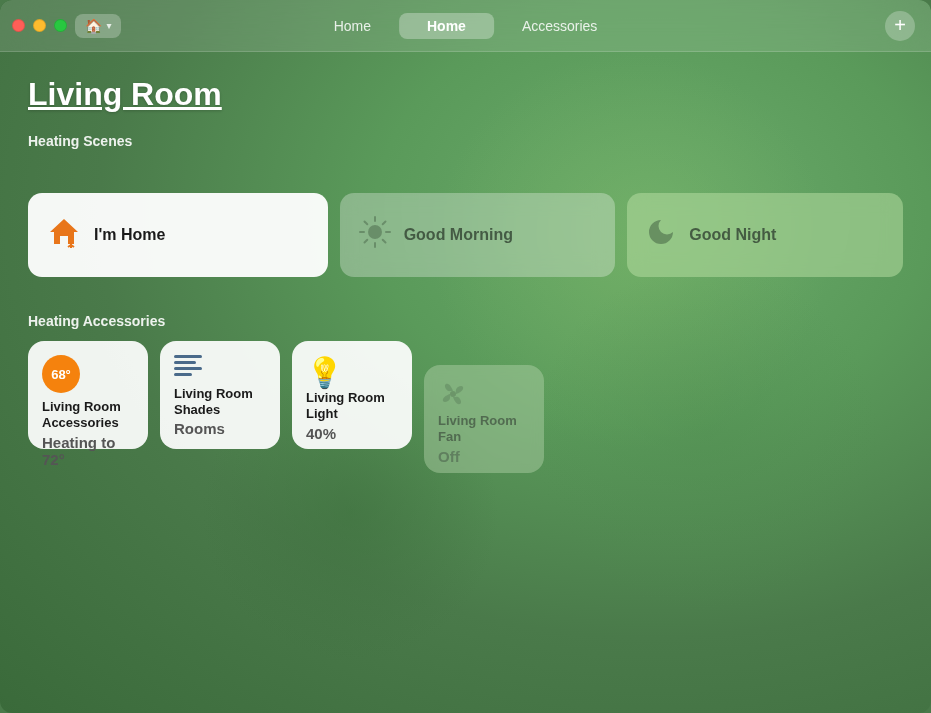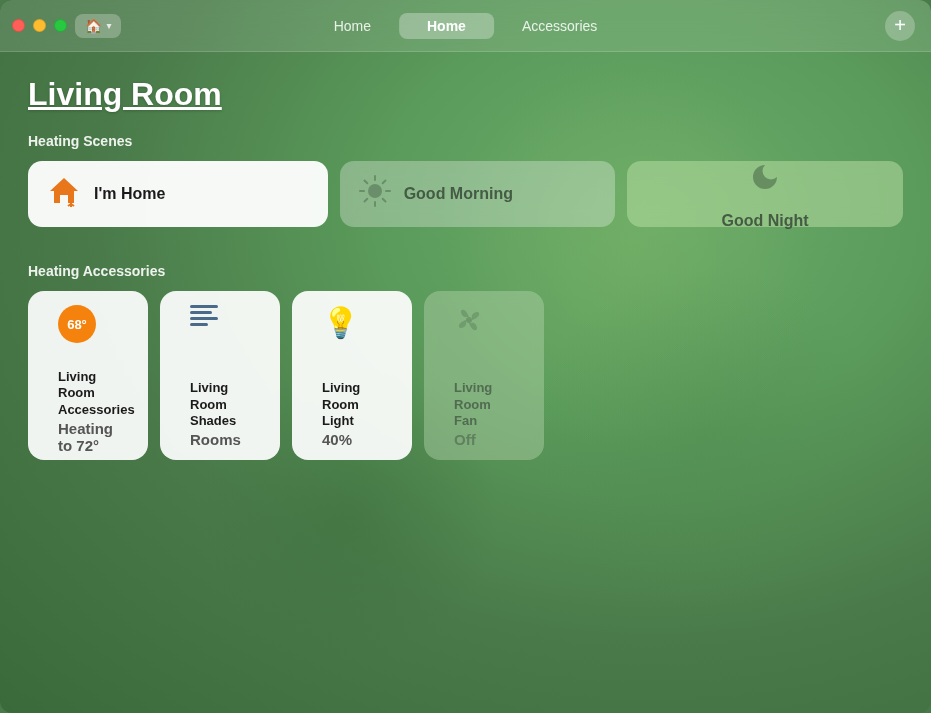--- a/index.html
+++ b/index.html
@@ -161,80 +161,80 @@
     }
 
     
     .scenes-row {
       display: flex;
       gap: 12px;
       margin-bottom: 36px;
     }
 
     .scene-card {
-      height: 66px;
+      height: 84px;
       border-radius: 14px;
       display: flex;
       align-items: center;
       padding: 0 18px;
       gap: 12px;
       cursor: pointer;
       flex: 1;
+      margin-top: 32px;
     }
 
     .scene-card.im-home {
       background: rgba(255,255,255,0.95);
       flex: 1.1;
     }
 
     .scene-card.good-morning {
       background: rgba(255,255,255,0.3);
       backdrop-filter: blur(10px);
     }
 
     .scene-card.good-night {
       background: rgba(180,220,160,0.55);
       backdrop-filter: blur(10px);
-      flex-direction: column;
     }
 
     .scene-label {
       font-size: 16px;
       font-weight: 600;
     }
 
     .scene-card.im-home .scene-label { color: #1a1a1a; }
     .scene-card.good-morning .scene-label { color: rgba(60,80,60,0.9); }
     .scene-card.good-night .scene-label { color: rgba(60,80,60,0.9); }
 
     
     .accessories-row {
       display: flex;
       gap: 12px;
     }
 
     .accessory-card {
       width: 120px;
-      height: 169px;
+      height: 108px;
       border-radius: 16px;
-      padding: 14px 30px 12px;
+      padding: 14px 14px 12px;
       display: flex;
       flex-direction: column;
       justify-content: space-between;
       cursor: pointer;
-      gap: 20px;
     }
 
     .accessory-card.active {
       background: rgba(255,255,255,0.92);
     }
 
     .accessory-card.inactive {
       background: rgba(180,210,170,0.45);
       backdrop-filter: blur(6px);
+      margin-top: 24px;
     }
 
     .accessory-name {
       font-size: 13px;
       font-weight: 600;
       line-height: 1.25;
     }
 
     .accessory-status {
       font-size: 15px;

